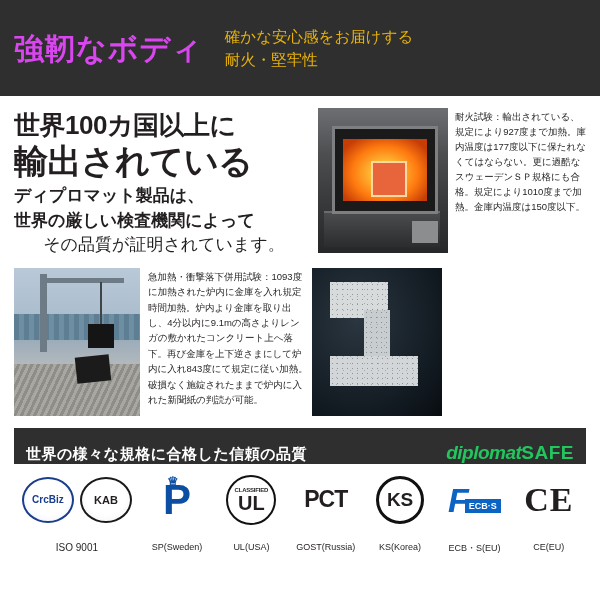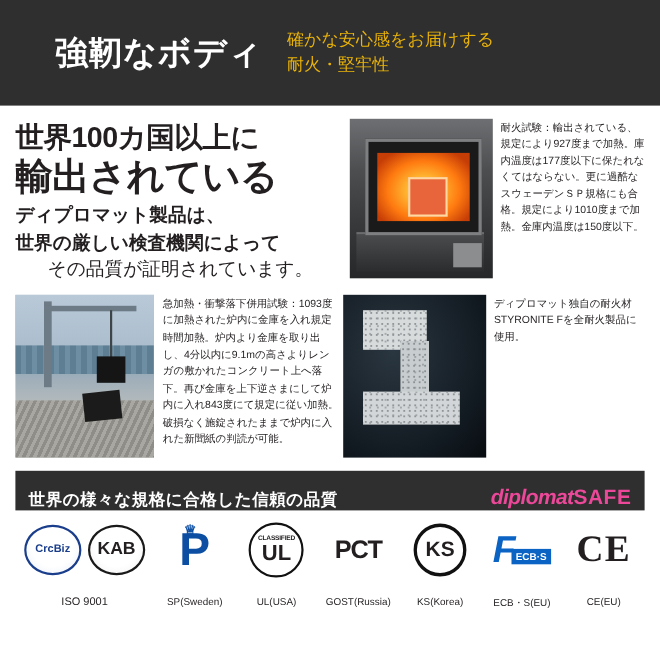--- a/index.html
+++ b/index.html
@@ -26,27 +26,26 @@
   .header {
     position: relative;
     height: 96px;
     background: #2f2f2f;
     display: flex;
     align-items: center;
     padding: 0 14px;
     box-sizing: border-box;
   }
   .header-title {
-    color: #ffffff;
+    color: #d946ef;
     font-size: 30px;
     font-weight: bold;
     letter-spacing: 1px;
     line-height: 1.1;
     white-space: nowrap;
-    margin-left: 36px;
   }
   .header-sub {
     color: #eab308;
     font-size: 15.5px;
     line-height: 1.5;
     margin-left: 22px;
     font-weight: normal;
   }
 
   
@@ -219,21 +218,21 @@
     padding: 0 12px;
     box-sizing: border-box;
   }
   .brand-text {
     color: #ffffff;
     font-size: 15px;
     font-weight: bold;
     letter-spacing: 0.5px;
   }
   .brand-logo {
-    color: #ec4899;
+    color: #22c55e;
     font-size: 19px;
     font-style: italic;
     font-weight: bold;
     letter-spacing: -0.5px;
   }
   .brand-logo .safe {
     font-style: normal;
     letter-spacing: 0.5px;
   }
 
@@ -267,21 +266,21 @@
     border: 2px solid #1a3e8c;
     display:flex;align-items:center;justify-content:center;
     font-size:10px;font-weight:bold;color:#1a3e8c;
     background: radial-gradient(circle at 50% 40%, #ffffff 55%, #e9eef8 100%);
     box-sizing:border-box;
   }
   .kab {
     width: 52px; height: 46px; border-radius: 50%;
     border: 2px solid #1a1a1a;
     display:flex;align-items:center;justify-content:center;
-    font-size:16px;font-weight:bold;
+    font-size:11px;font-weight:bold;
     background: radial-gradient(circle at 50% 40%, #ffffff 55%, #f0f0f0 100%);
     box-sizing:border-box;
   }
   .sp-mark {
     font-size: 42px; font-weight: bold; color: #0b4ea2;
     line-height: 1; position: relative;
   }
   .sp-crown {
     position: absolute; top: -4px; left: 4px;
     font-size: 13px; color: #0b4ea2;
@@ -382,21 +381,20 @@
             </div>
           <div class="mat-p2">
               <div class="mat-speck"></div>
             </div>
           <div class="mat-p3">
               <div class="mat-speck"></div>
             </div>
         </div>
       </div>
 
-      <div class="note-right">ディプロマット独自の耐火材 STYRONITE Fを全耐火製品に使用。</div>
     </div>
   </div>
 
   <div class="brand-bar">
     <div class="brand-text">世界の様々な規格に合格した信頼の品質</div>
     <div class="brand-logo">
       <span>diplomat</span><span class="safe">SAFE</span>
     </div>
   </div>
 

